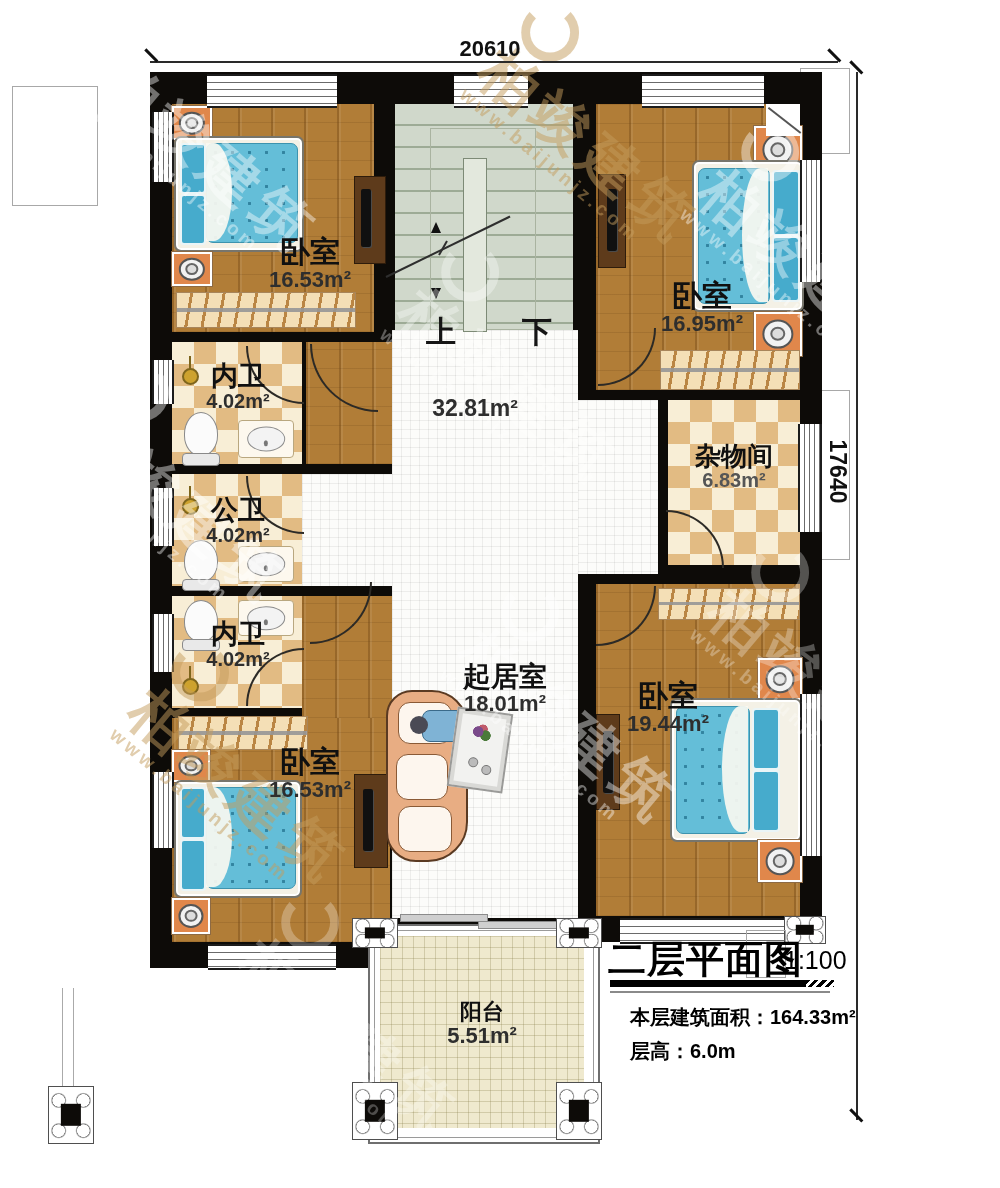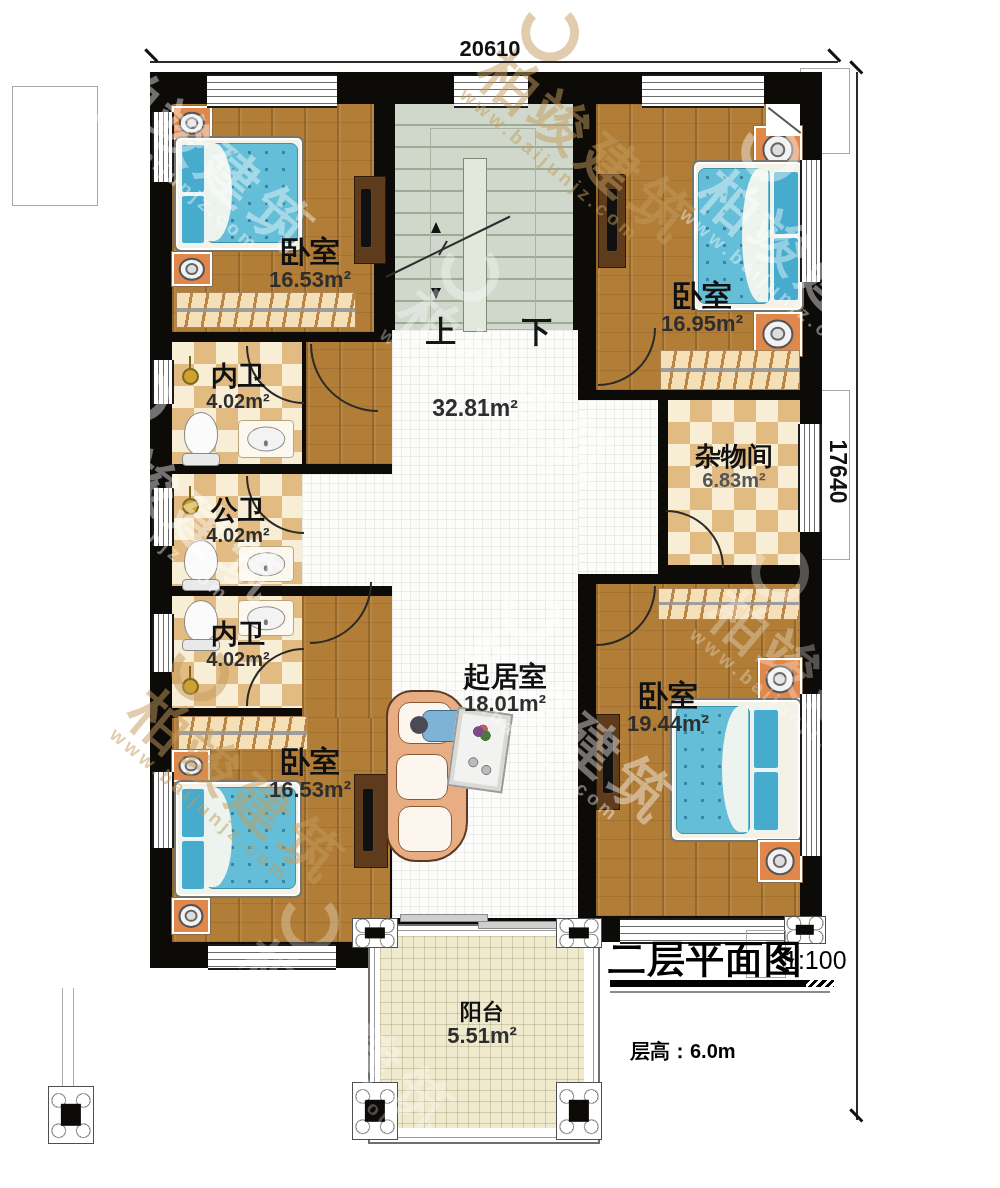--- a/index.html
+++ b/index.html
@@ -322,20 +322,21 @@
   <div class="tick" style="left:848px;top:66px;"></div>
   <div class="tick" style="left:848px;top:1114px;"></div>
   <div class="dimtext" style="left:797px;top:458px;width:80px;font-size:23px;transform:rotate(90deg);">17640</div>
 
   <div class="obox" style="left:746px;top:930px;width:38px;height:46px;z-index:60;background:transparent;"></div>
   <div class="titleblock" style="left:608px;top:934px;font-size:38px;font-weight:bold;letter-spacing:1px;">二层平面图</div>
   <div class="titleblock" style="left:784px;top:946px;font-size:25px;">1:100</div>
   <div class="titleblock" style="left:610px;top:980px;width:224px;height:7px;background:#000;"></div>
   <div class="hatch" style="left:806px;top:980px;width:28px;height:7px;"></div>
   <div class="titleblock" style="left:610px;top:991px;width:220px;height:2px;background:#8a8a8a;"></div>
+  <div class="titleblock" style="left:630px;top:1004px;font-size:20px;font-weight:bold;">本层建筑面积：164.33m²</div>
   <div class="titleblock" style="left:630px;top:1038px;font-size:20px;font-weight:bold;">层高：6.0m</div>
 
   <div class="wm" style="left:90px;top:70px;">
     <span class="ring"></span>
     <div class="brand">柏竣建筑</div>
     <div class="url">www.baijunjz.com</div>
   </div>
   <div class="wm tan" style="left:470px;top:60px;">
     <span class="ring"></span>
     <div class="brand">柏竣建筑</div>

